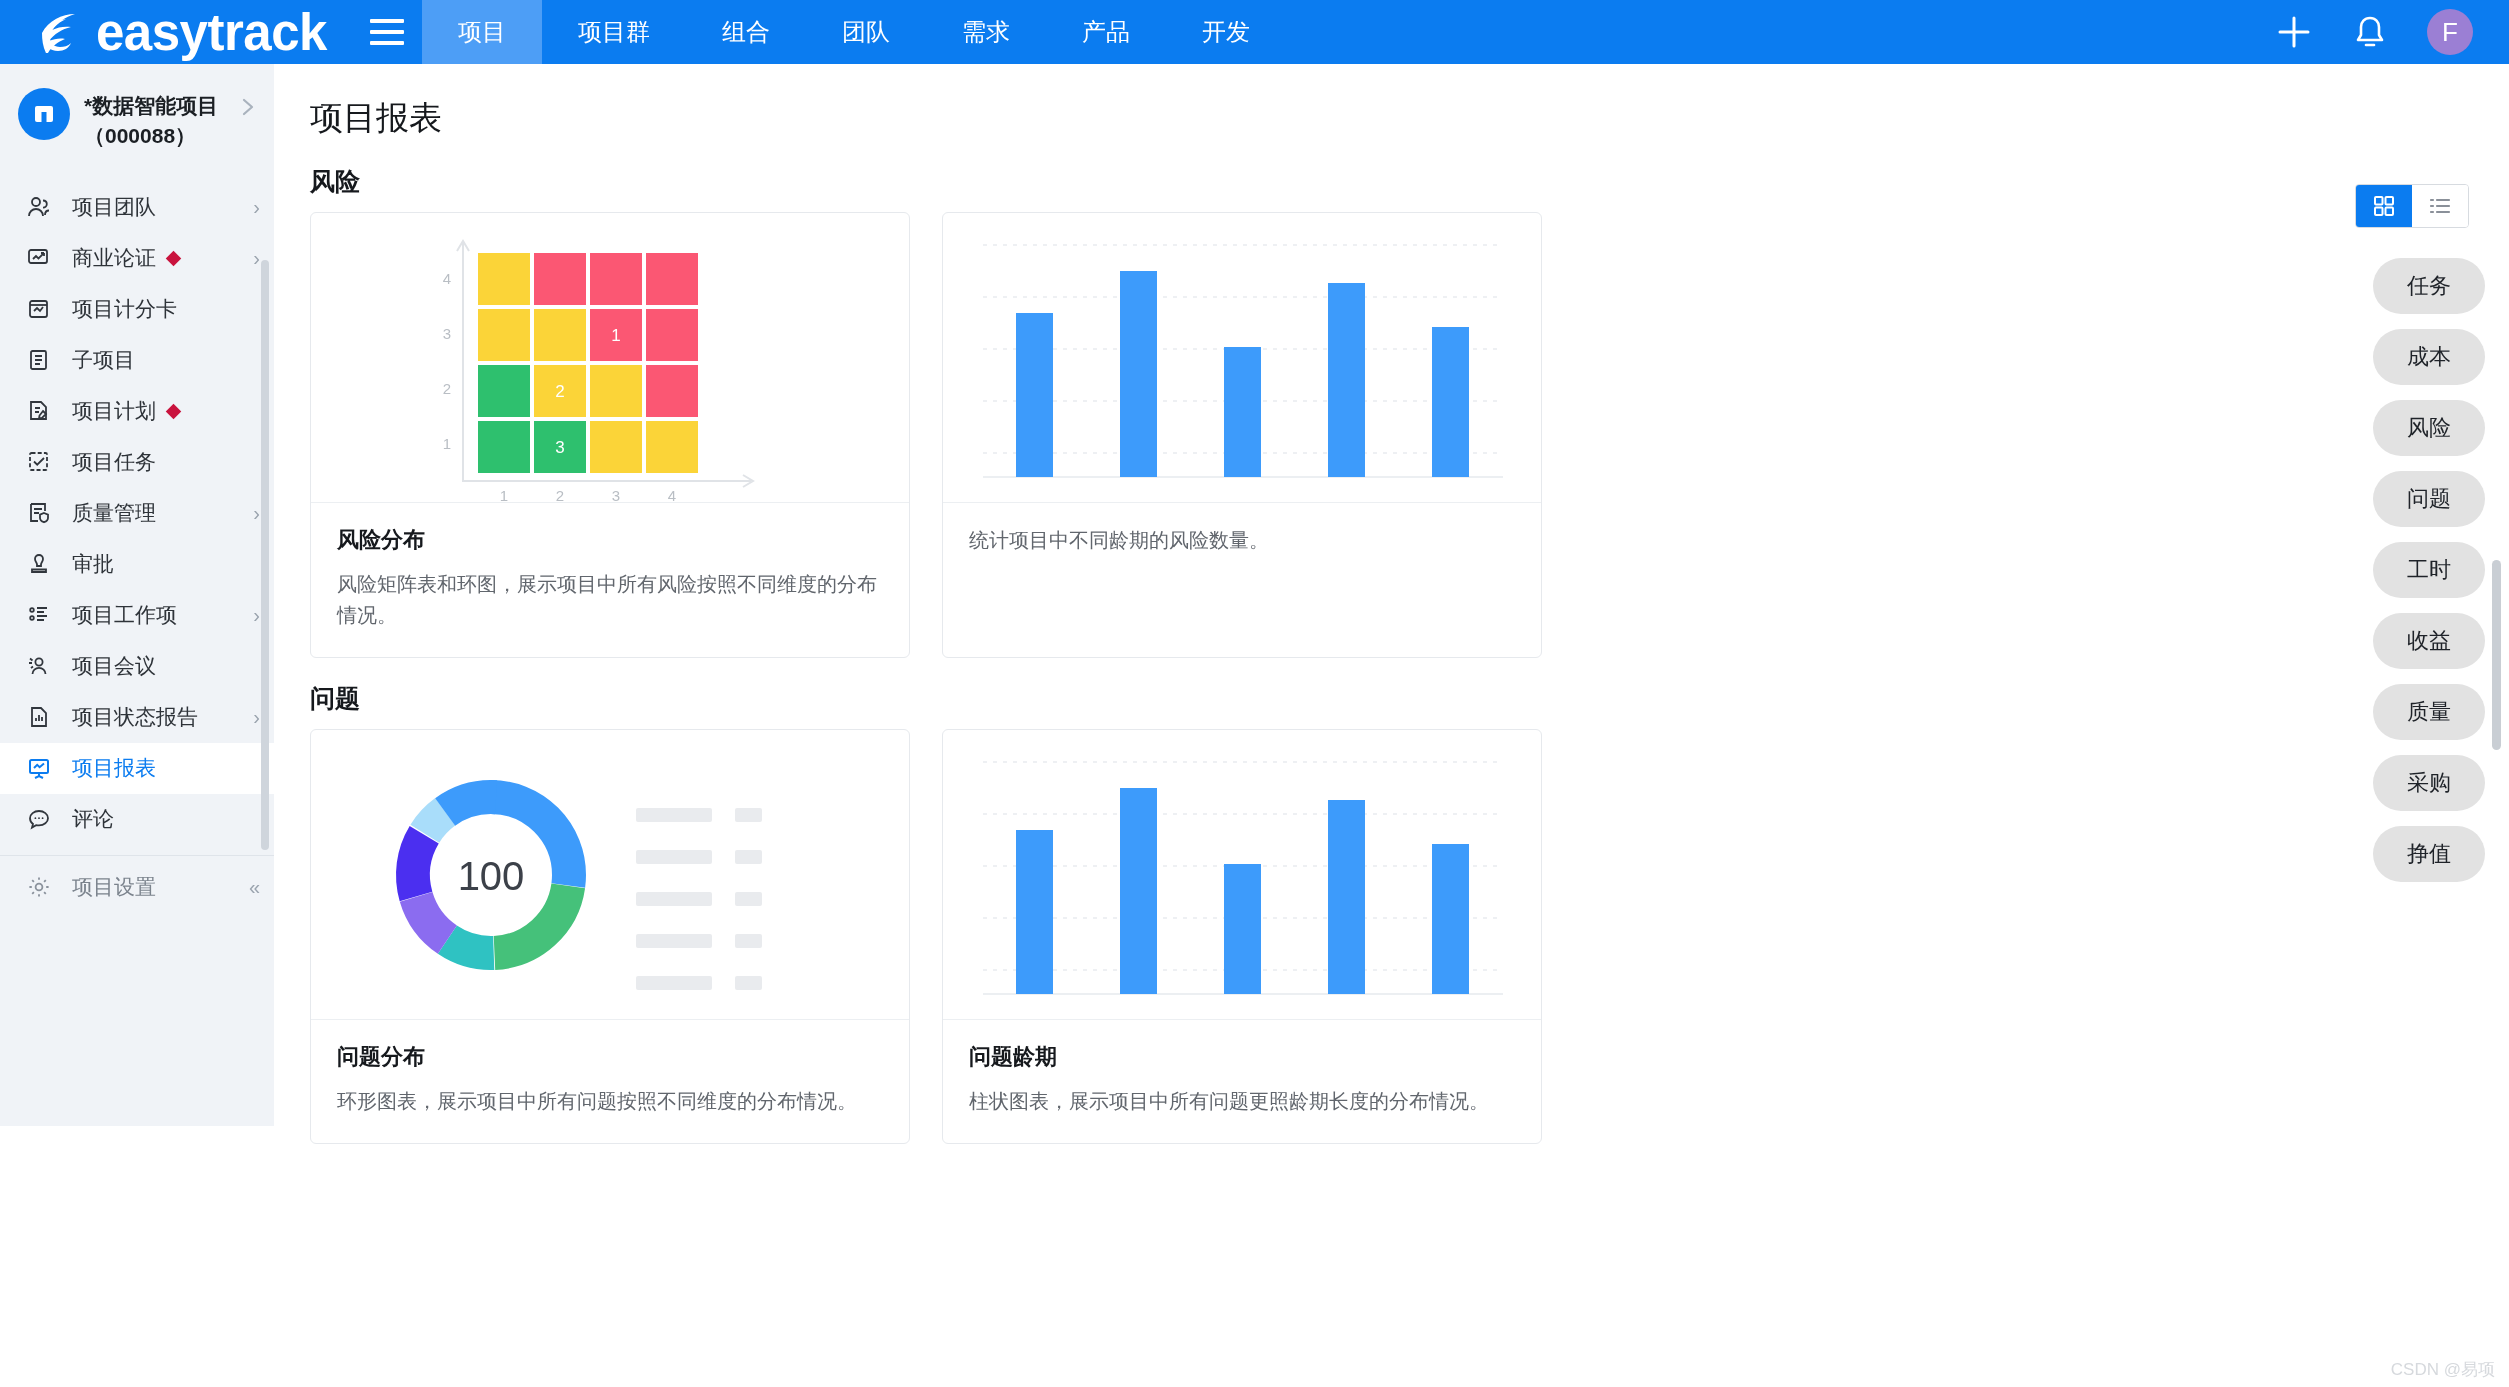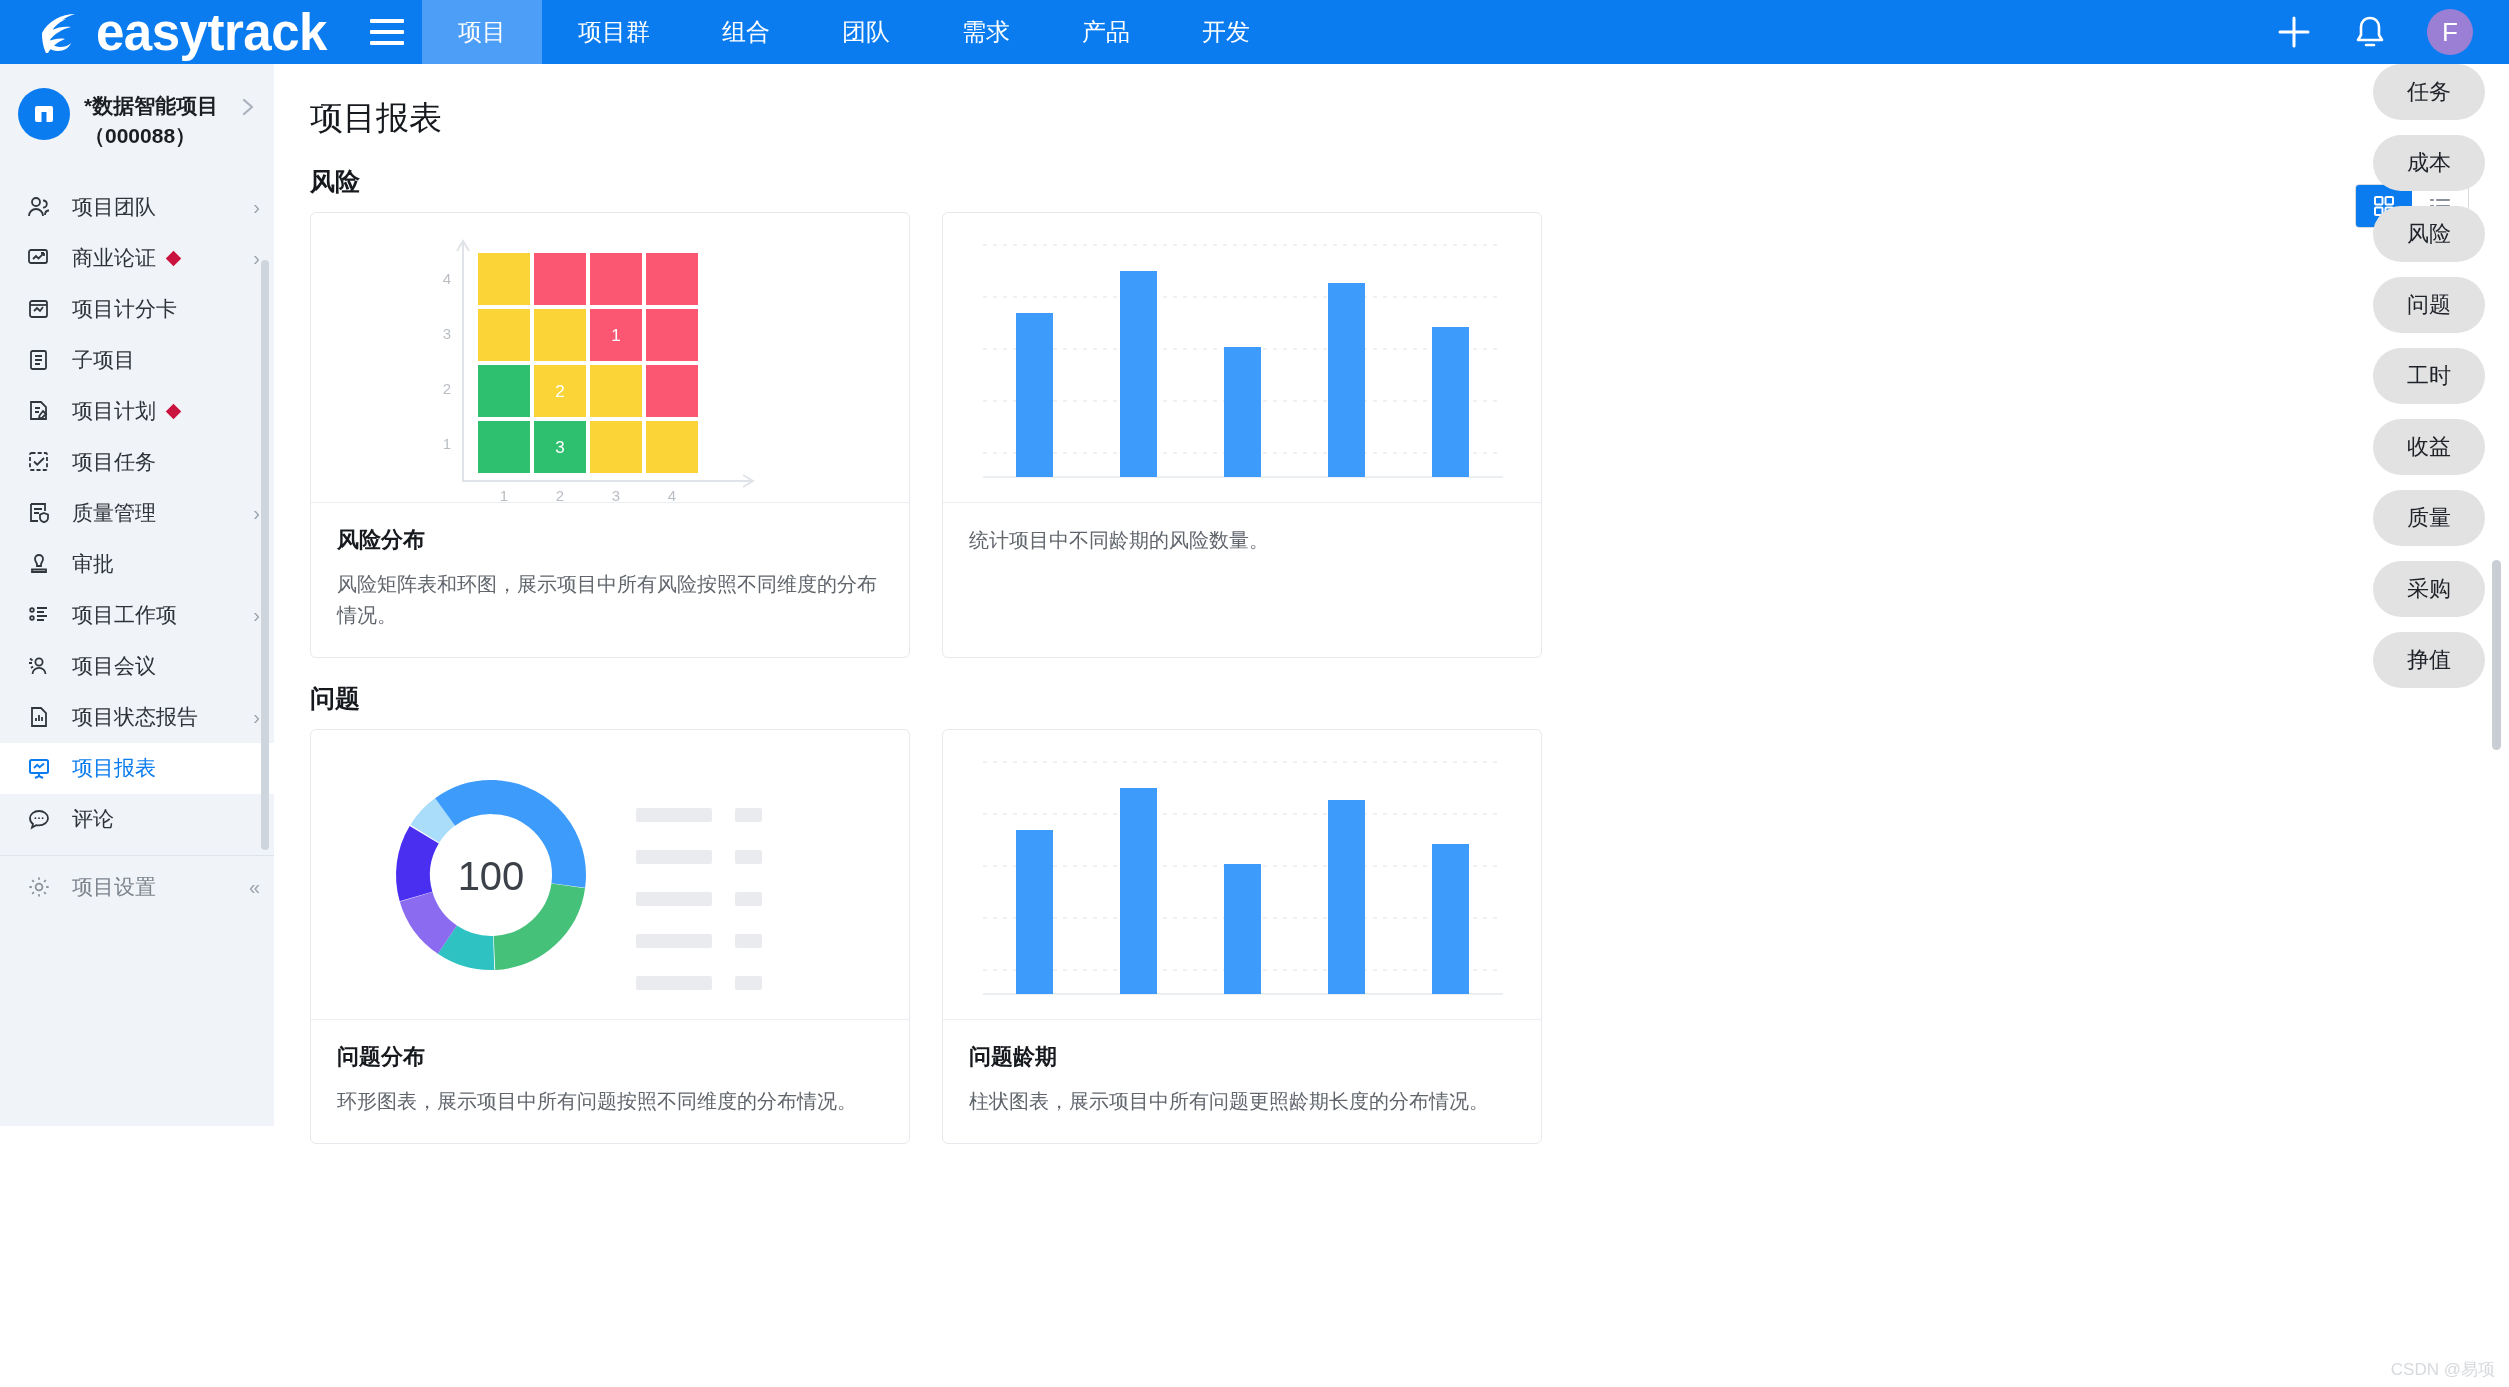--- a/index.html
+++ b/index.html
@@ -135,21 +135,21 @@
   .card-vis { height: 290px; border-bottom: 1px solid #eceff2; position: relative; }
   .card-body { padding: 22px 26px 26px 26px; }
   .card-title { font-size: 22px; font-weight: bold; color: #16191d; margin-bottom: 14px; }
   .card-desc { font-size: 20px; color: #61666d; line-height: 1.55; }
 
   
   .rail {
     position: absolute; top: 64px; right: 0;
     width: 160px; height: 970px;
     display: flex; flex-direction: column; align-items: center;
-    gap: 15px;
+    padding-top: 194px; gap: 15px;
   }
   .rail-btn {
     width: 112px; height: 56px; border-radius: 28px;
     background: #e2e2e2; color: #1f2329;
     display: flex; align-items: center; justify-content: center;
     font-size: 22px; cursor: pointer;
   }
   .rail-scroll {
     position: absolute; right: 8px; top: 496px;
     width: 9px; height: 190px; background: #c9ced4; border-radius: 5px;

